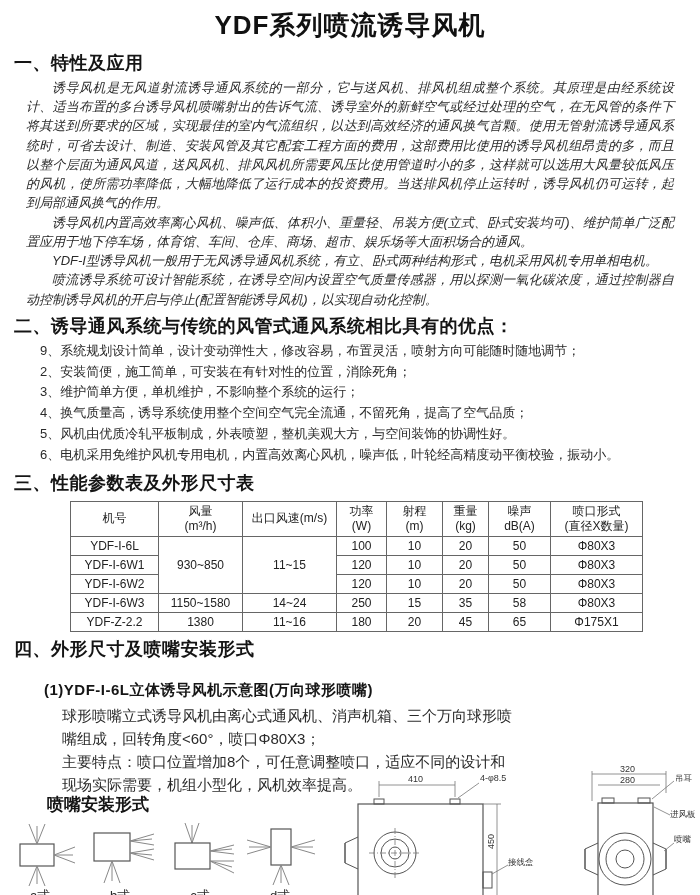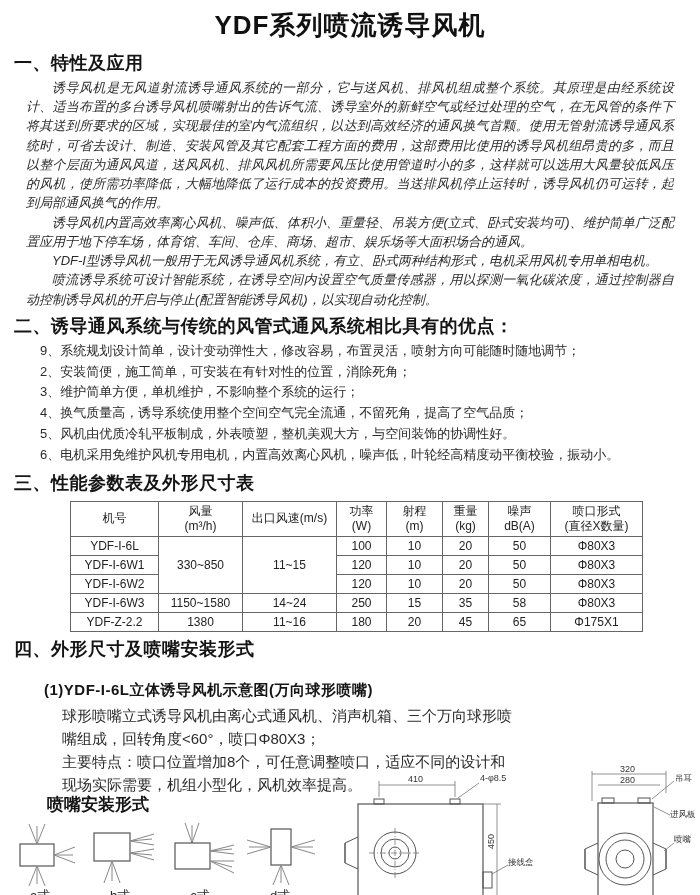--- a/index.html
+++ b/index.html
@@ -108,21 +108,21 @@
 (kg)</th>
         <th>噪声
 dB(A)</th>
         <th>喷口形式
 (直径X数量)</th>
       </tr>
     </thead>
     <tbody>
       <tr>
         <td>YDF-I-6L</td>
-        <td rowspan="3">330~850</td>
+        <td rowspan="3">930~850</td>
         <td rowspan="3">11~15</td>
         <td>100</td>
         <td>10</td>
         <td>20</td>
         <td>50</td>
         <td>Φ80X3</td>
       </tr>
       <tr>
         <td>YDF-I-6W1</td>
         <td>120</td>

